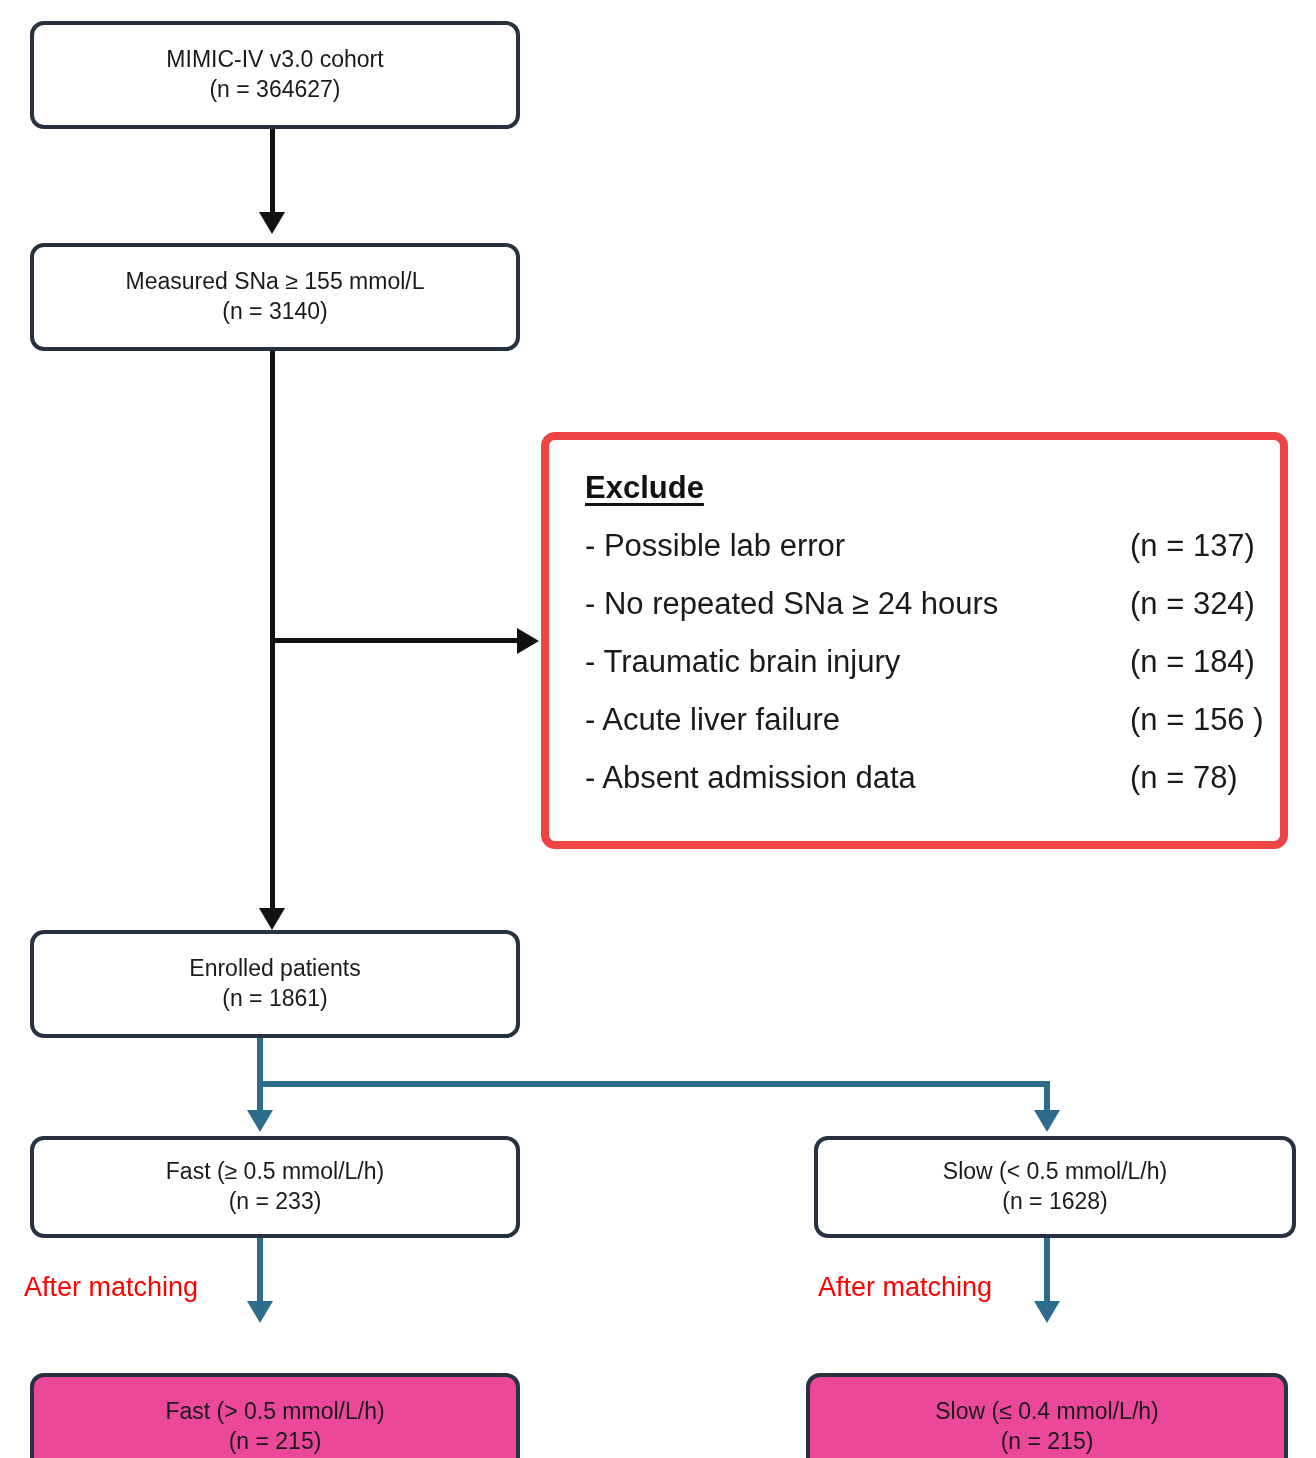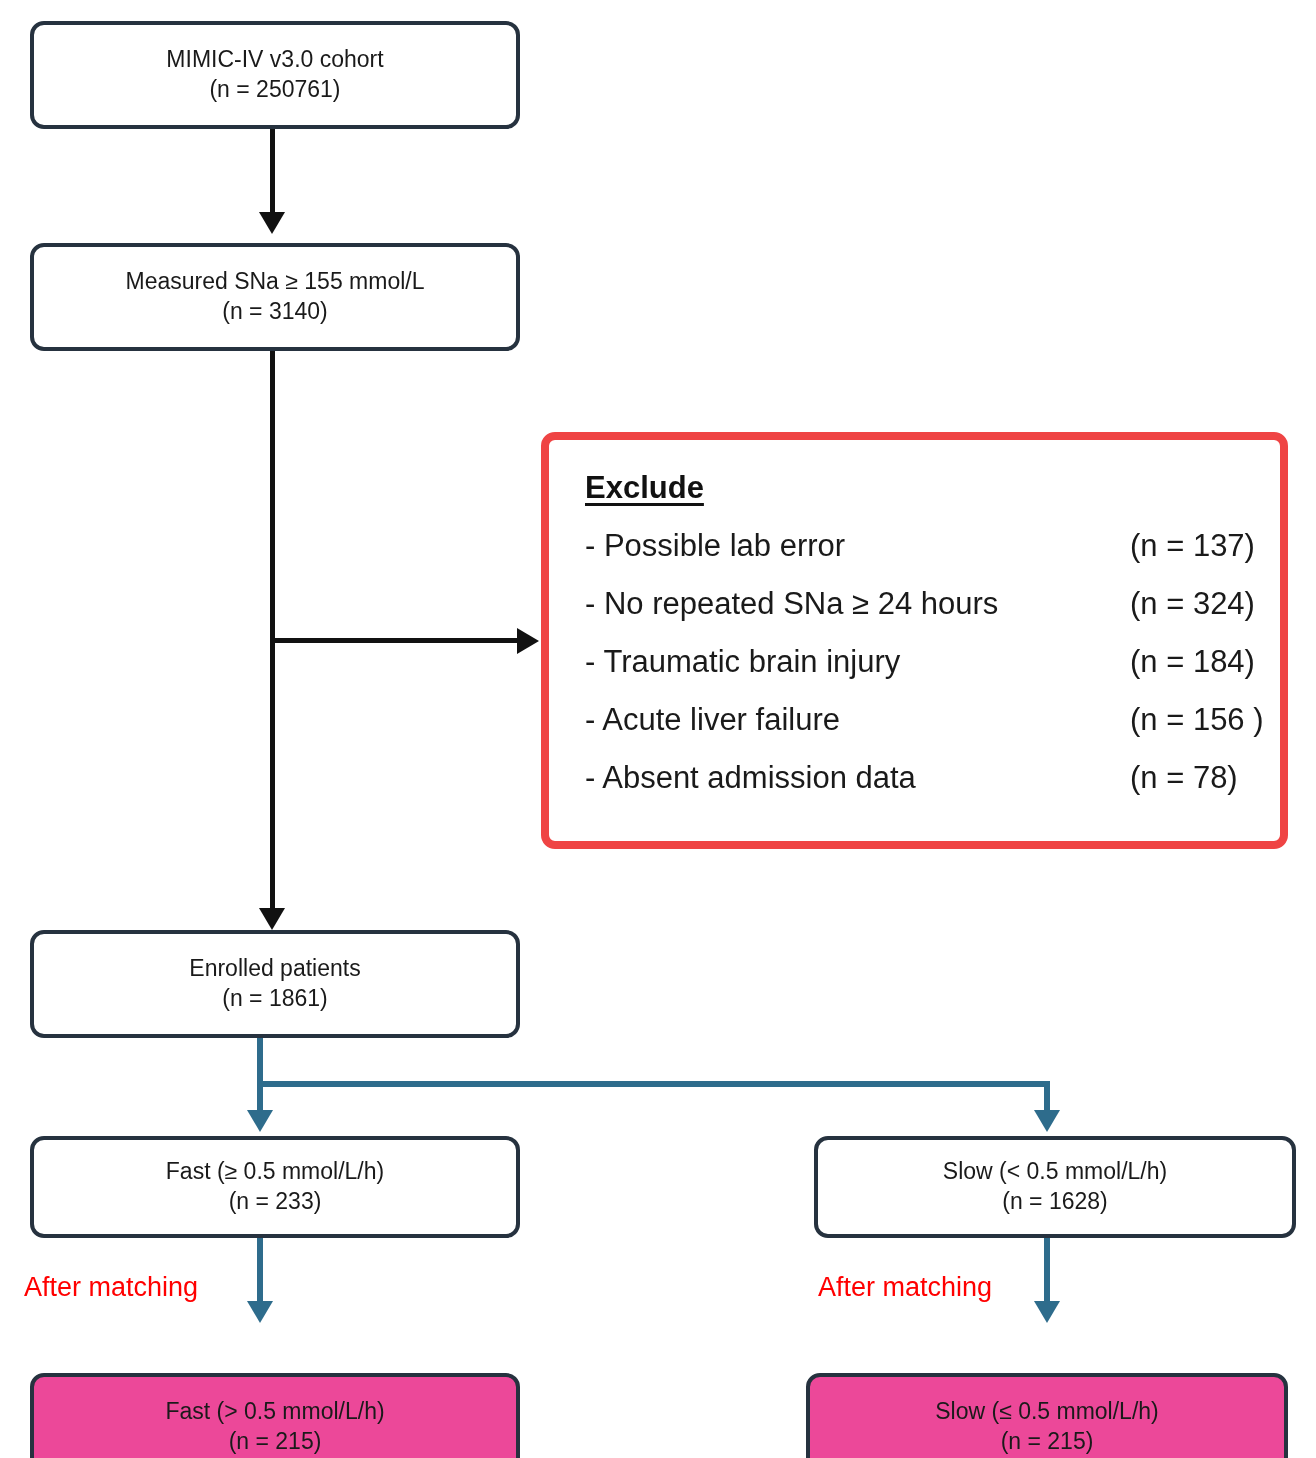--- a/index.html
+++ b/index.html
@@ -101,21 +101,21 @@
     white-space: nowrap;
   }
 </style>
 </head>
 <body>
 
 <div id="canvas">
 
   <div class="node" style="left:30px; top:21px; width:490px; height:108px;">
     <span class="line">MIMIC-IV v3.0 cohort</span>
-    <span class="line">(n = 250761)</span>
+    <span class="line">(n = 364627)</span>
   </div>
 
   <div class="vline" style="left:270px; top:129px; width:5px; height:86px;"></div>
   <div class="arrowhead arrow-down" style="left:259px; top:212px;"></div>
 
   <div class="node" style="left:30px; top:243px; width:490px; height:108px;">
     <span class="line">Measured SNa ≥ 155 mmol/L</span>
     <span class="line">(n = 3140)</span>
   </div>
 
@@ -183,17 +183,17 @@
 
   <div class="annotation" style="left:24px; top:1272px;">After matching</div>
   <div class="annotation" style="left:818px; top:1272px;">After matching</div>
 
   <div class="node filled" style="left:30px; top:1325px; width:490px; height:107px;">
     <span class="line">Fast (&gt; 0.5 mmol/L/h)</span>
     <span class="line">(n = 215)</span>
   </div>
 
   <div class="node filled" style="left:806px; top:1325px; width:482px; height:107px;">
-    <span class="line">Slow (≤ 0.5 mmol/L/h)</span>
+    <span class="line">Slow (≤ 0.4 mmol/L/h)</span>
     <span class="line">(n = 215)</span>
   </div>
 
 </div>
 
 </body></html>

